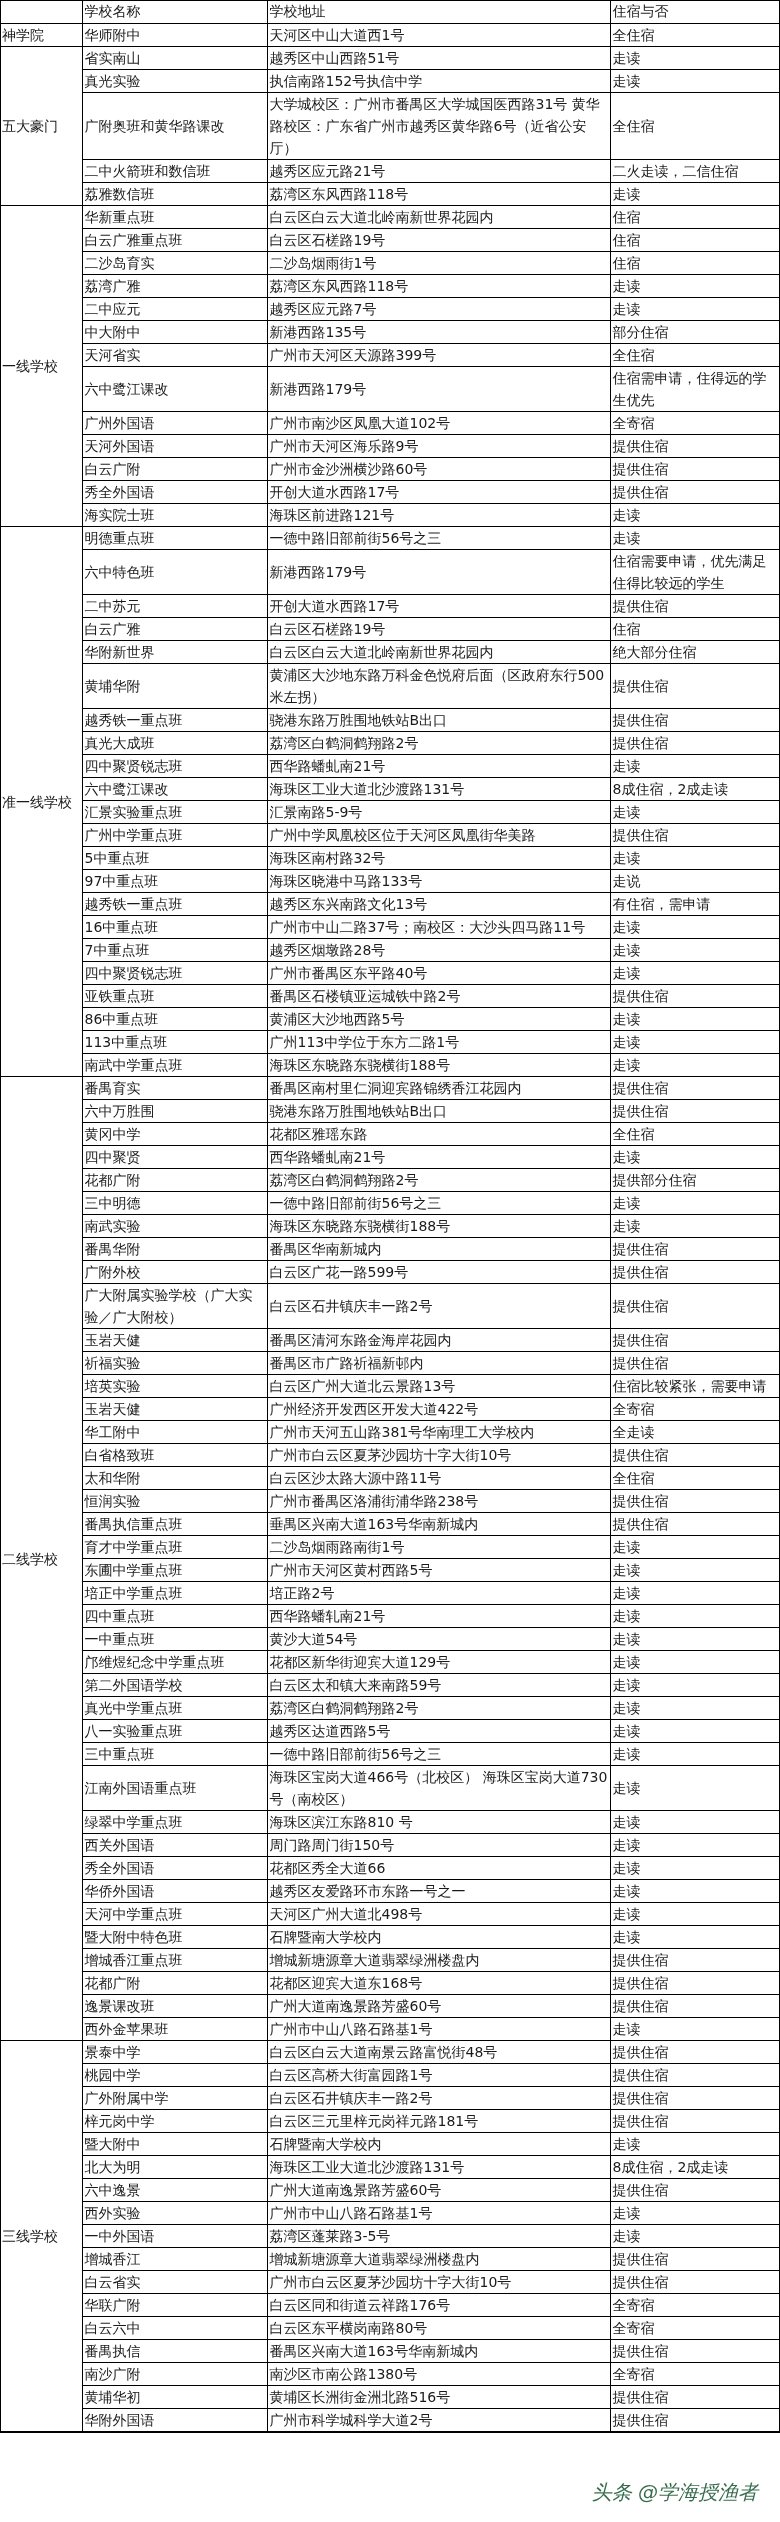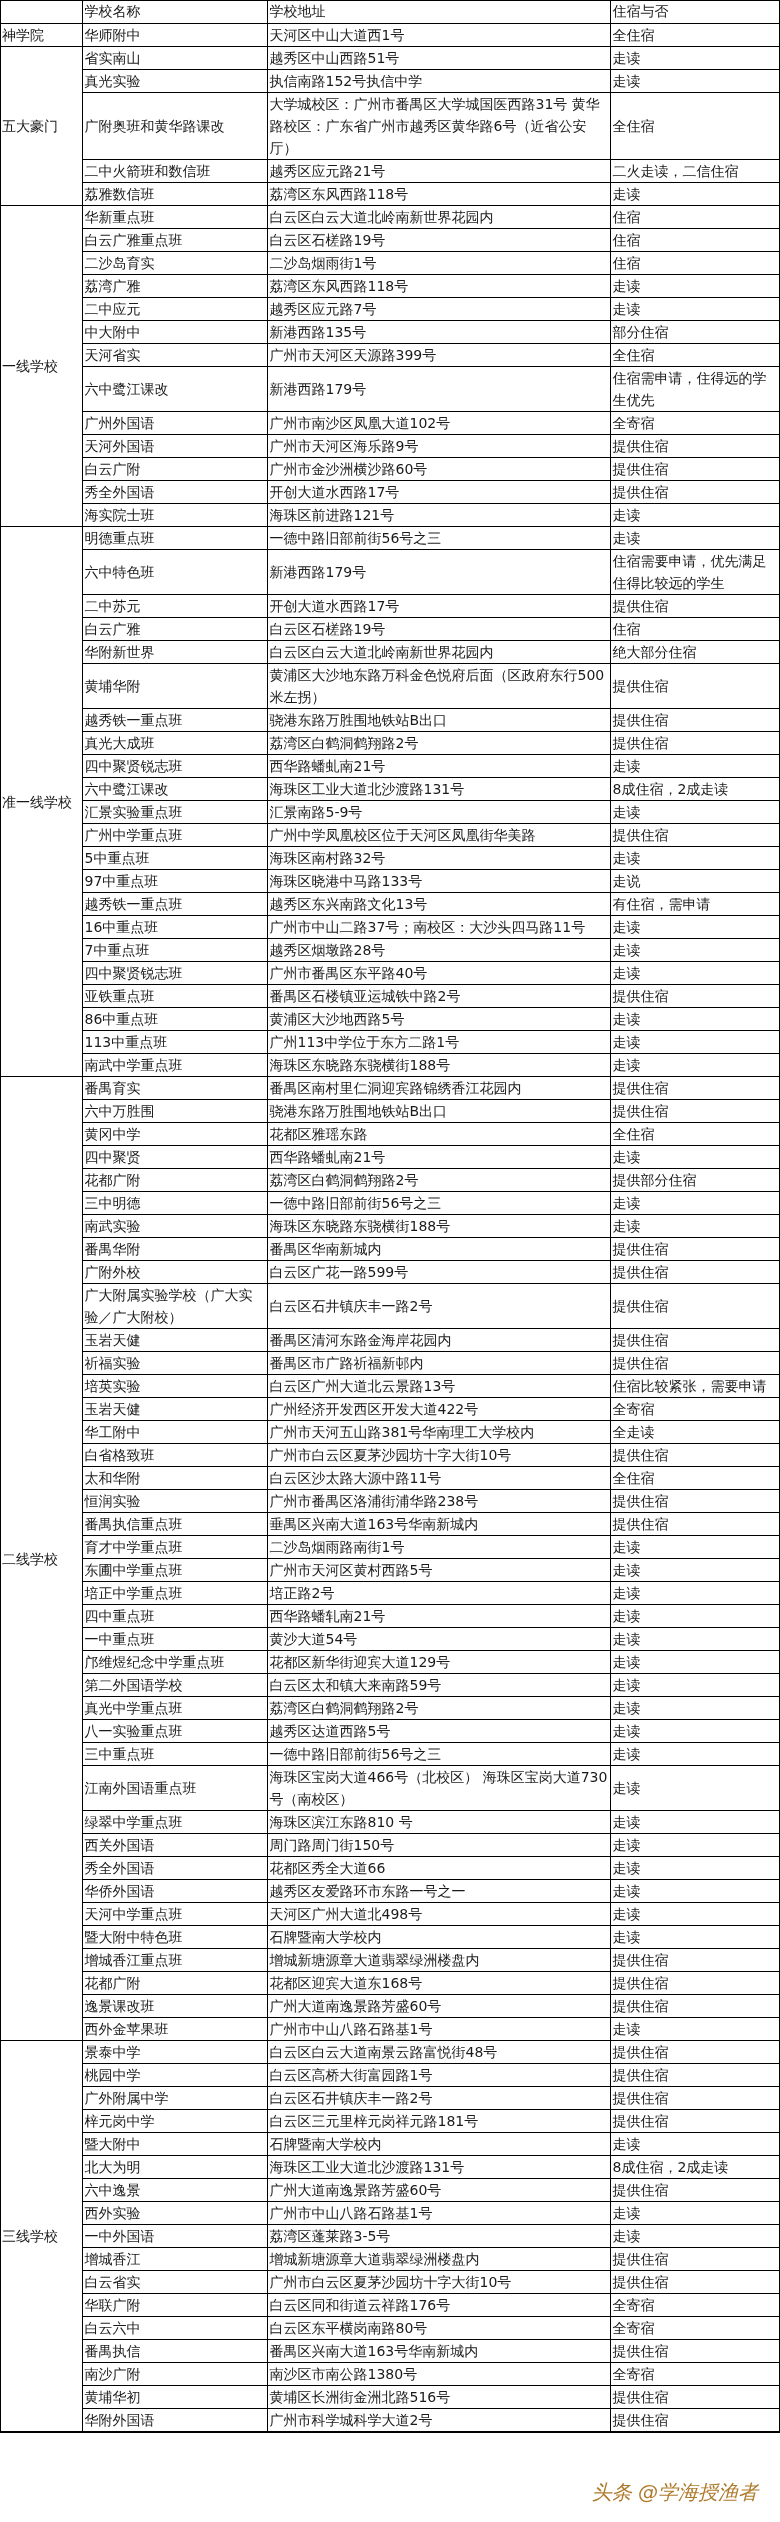--- a/index.html
+++ b/index.html
@@ -9,21 +9,21 @@
   .title { height: 59px; line-height: 59px; text-align: center; font-size: 20px; font-weight: bold;
            border-bottom: 1px solid #000; letter-spacing: 1px; }
   table { border-collapse: collapse; width: 778px; table-layout: fixed; }
   col.c0 { width: 81px; } col.c1 { width: 185px; } col.c2 { width: 343px; } col.c3 { width: 169px; }
   td { border: 1px solid #000; font-size: 14px; padding: 0 2px; line-height: 22px; height: 22px;
        vertical-align: middle; overflow: hidden; white-space: normal; word-break: break-all; }
   tr:first-child td { border-top: none; font-family: Liberation Mono, monospace; }
   td:first-child { border-left: none; }
   td:last-child { border-right: none; }
   td.cat { padding: 0 1px; }
-  .watermark { position: absolute; right: 22px; bottom: 16px; font-size: 20px; color: #a16207;
+  .watermark { position: absolute; right: 22px; bottom: 16px; font-size: 20px; color: #14532d;
                font-style: italic; letter-spacing: 0px; background: transparent; opacity: 0.85; }
 </style>
 </head>
 <body>
 
 <div class="sheet">
   <table>
     <colgroup>
         <col class="c0">
         <col class="c1">

